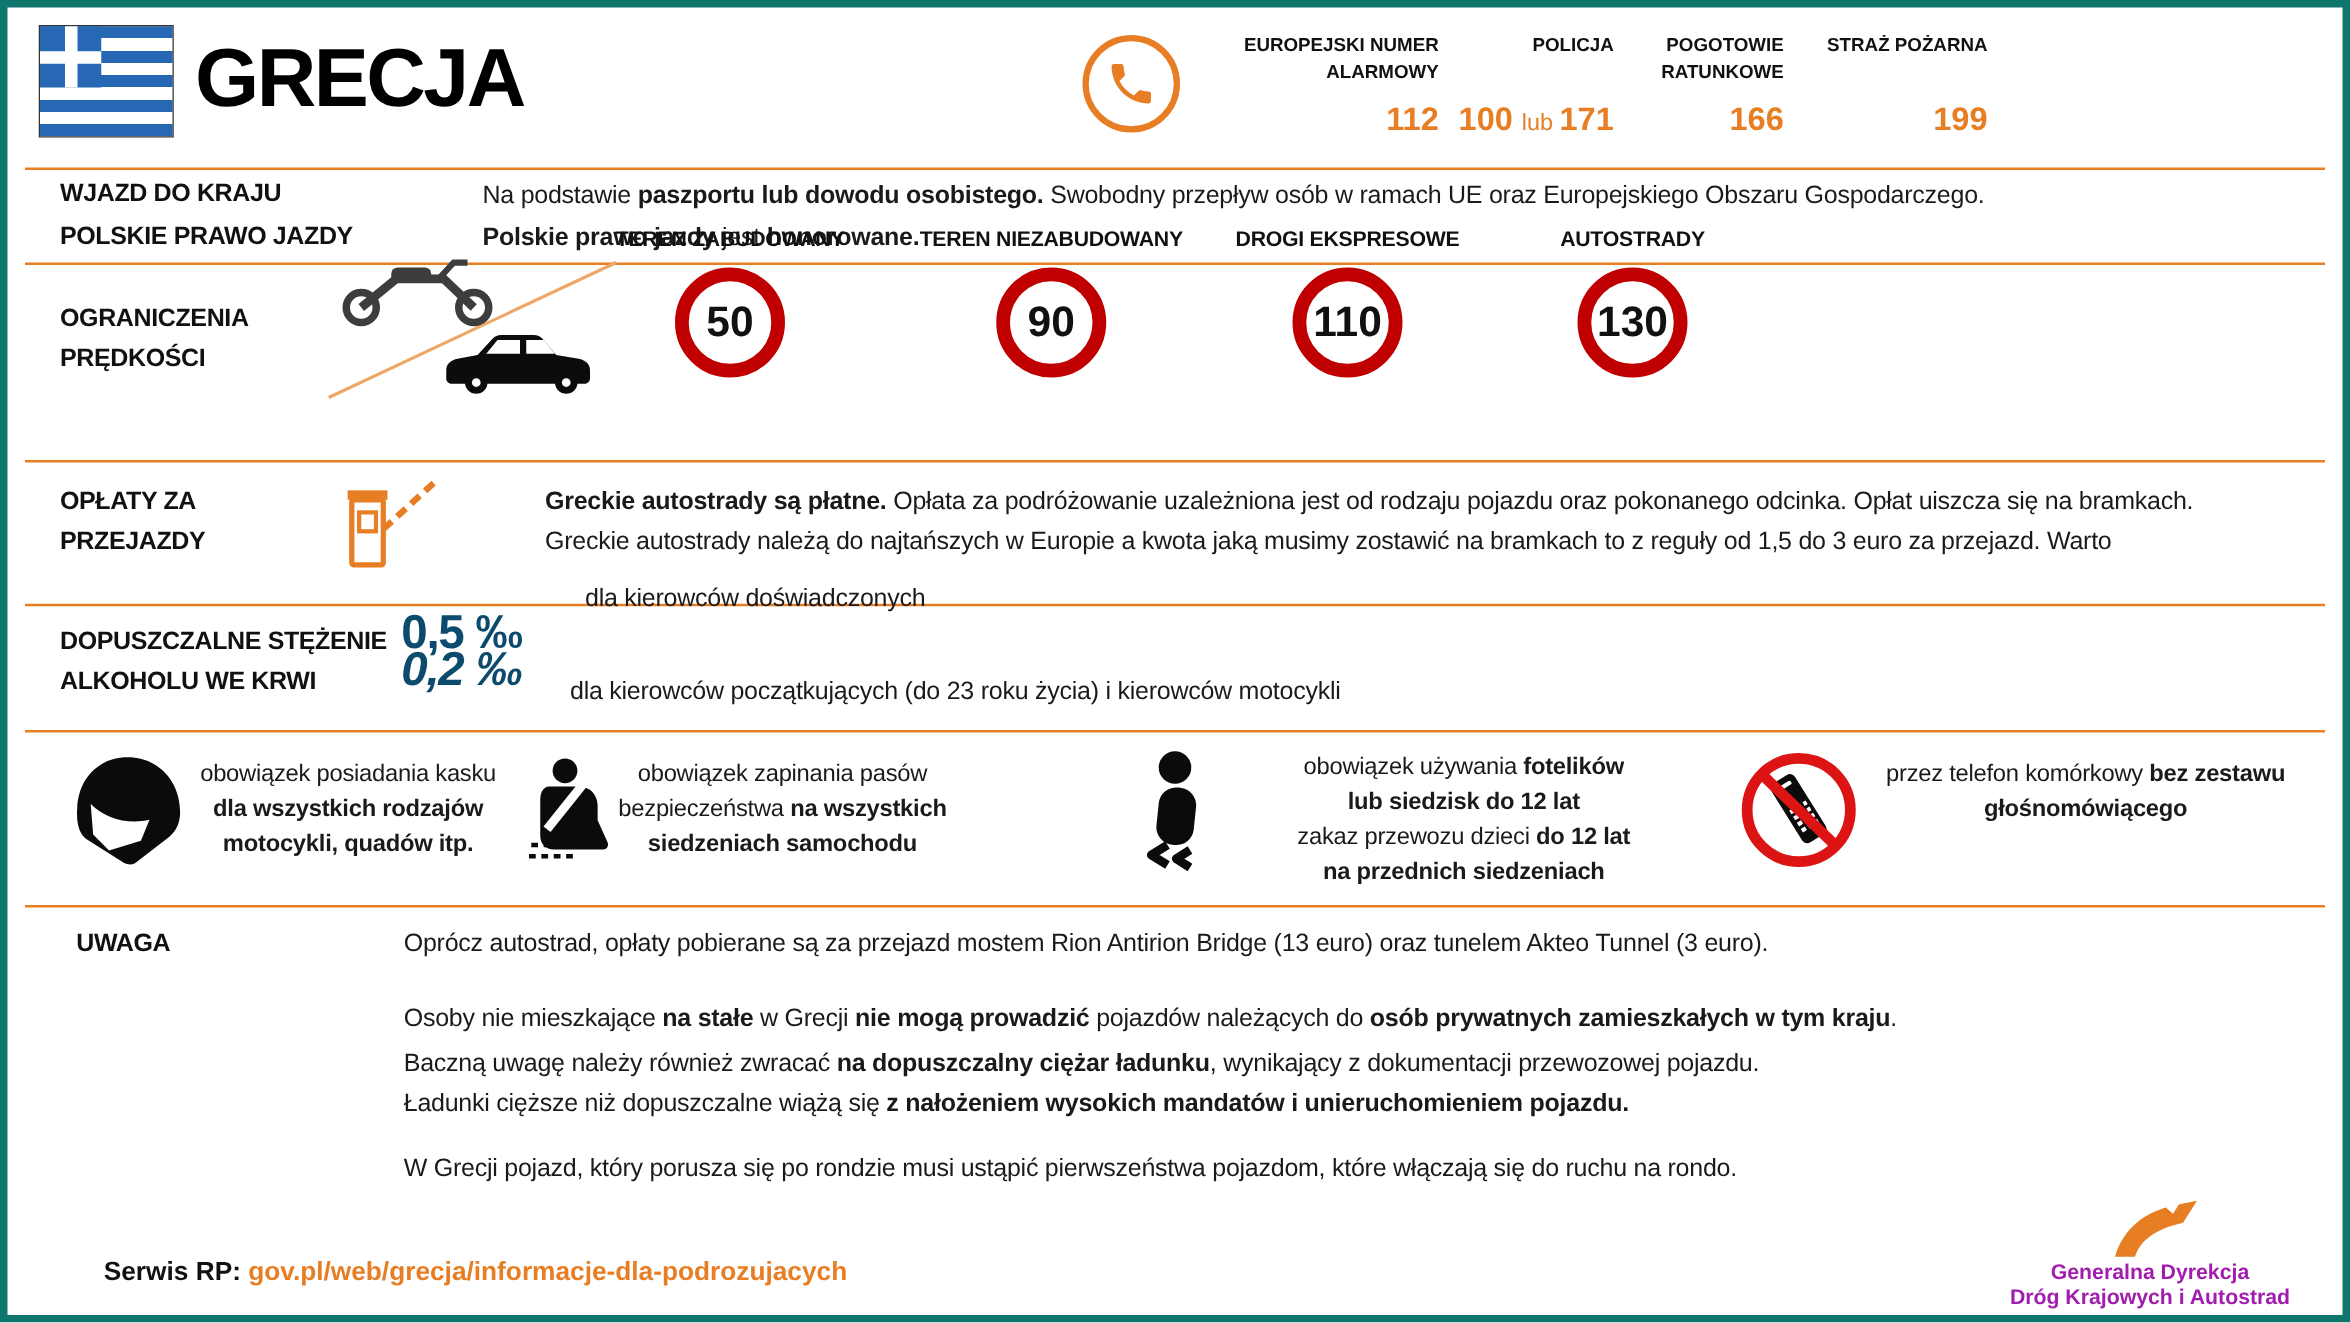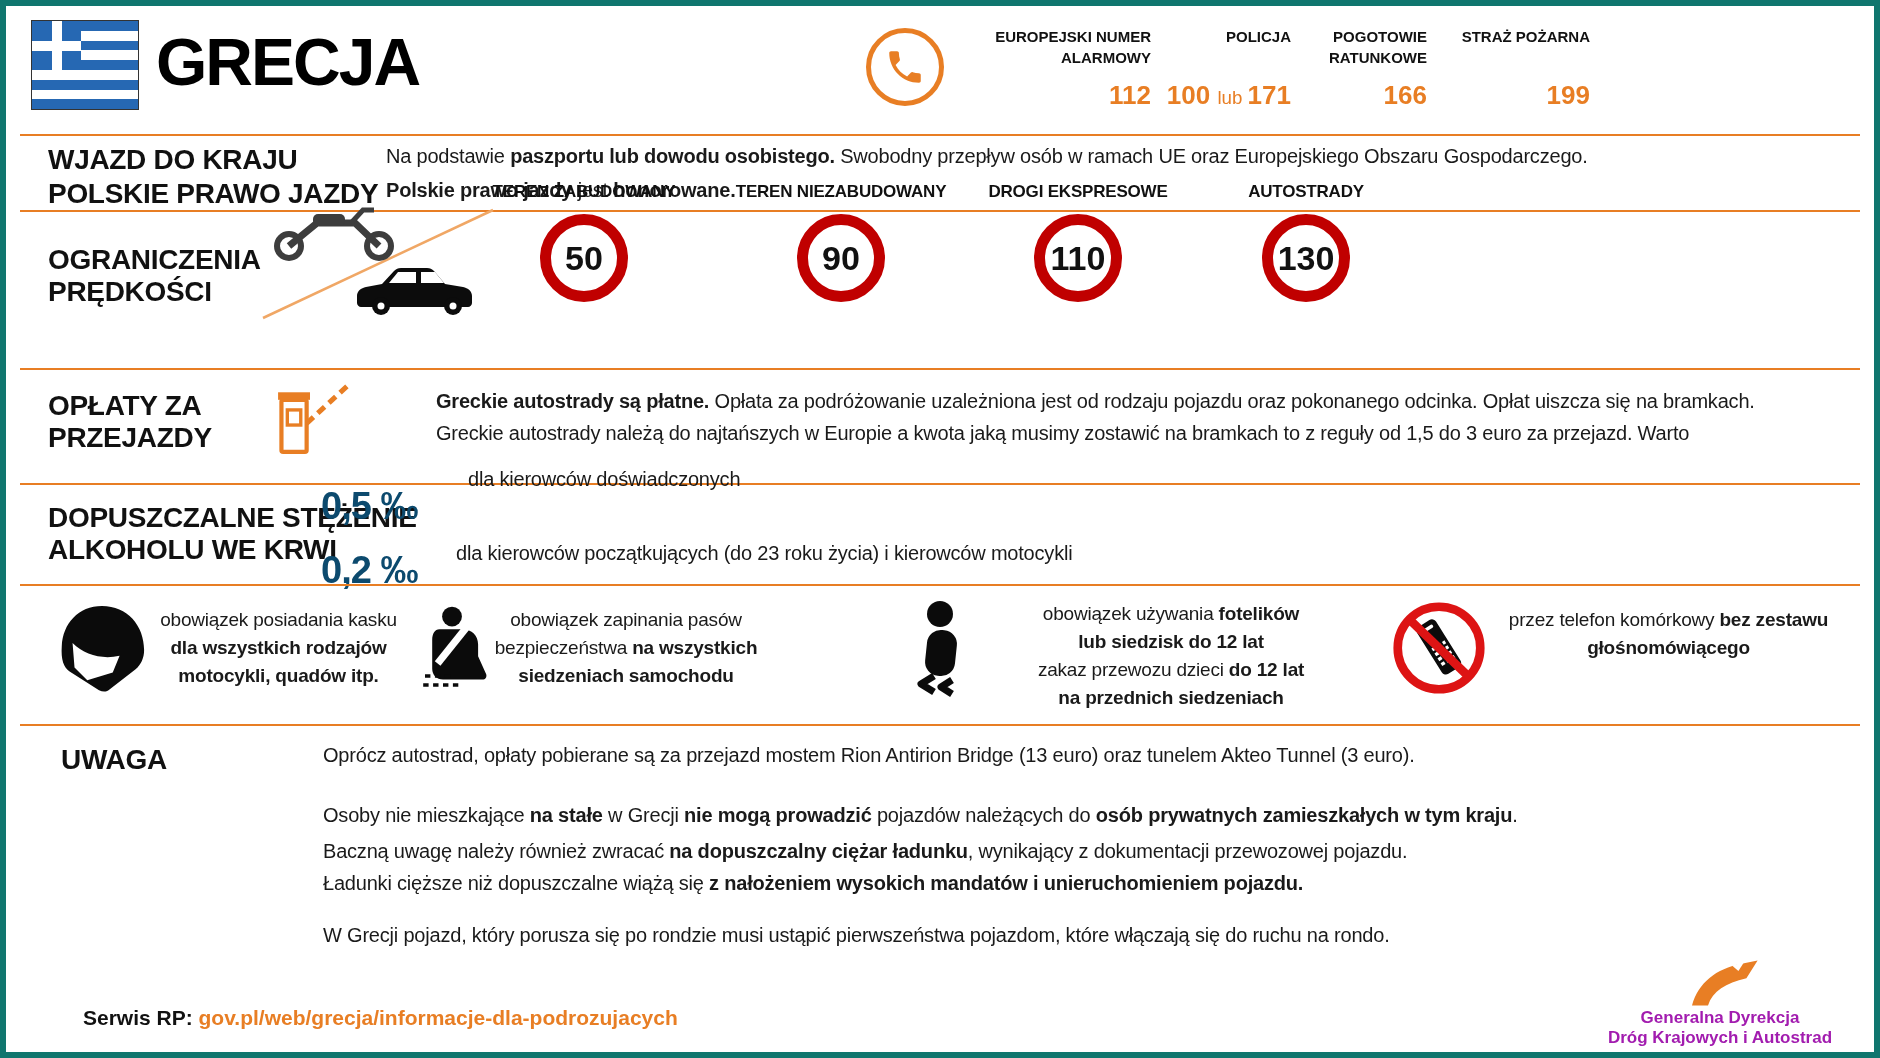--- a/index.html
+++ b/index.html
@@ -1,20 +1,20 @@
 <!DOCTYPE html>
 <html><head>
 <meta charset="utf-8">
 <style>
   html,body{margin:0;padding:0;background:#fff;}
   .page{position:relative;width:1880px;height:1058px;background:#fff;border:6px solid #0f766e;
         box-sizing:border-box;font-family:"Liberation Sans","DejaVu Sans",sans-serif;color:#1a1a1a;overflow:hidden;}
   .abs{position:absolute;}
   .hr{position:absolute;left:14px;right:14px;height:2px;background:#E87E24;}
-  .seclabel{font-size:28px;font-weight:700;letter-spacing:-0.3px;color:#111;white-space:nowrap;}
+  .seclabel{font-size:20px;font-weight:700;letter-spacing:-0.3px;color:#111;white-space:nowrap;}
   .bodytext{font-size:20px;letter-spacing:-0.2px;color:#1a1a1a;white-space:nowrap;}
   .b{font-weight:700;}
   .sm{font-size:0.72em;font-weight:400;}
   .flag{position:absolute;left:25px;top:14px;width:106px;height:88px;border:1px solid #333;
         background:repeating-linear-gradient(to bottom,#2668B3 0 9.8px,#ffffff 9.8px 19.6px);}
   .canton{position:absolute;left:0;top:0;width:49px;height:49px;
         background:linear-gradient(#fff,#fff) center/100% 10px no-repeat,
                    linear-gradient(#fff,#fff) center/10px 100% no-repeat,#2668B3;}
   .title{position:absolute;left:150px;top:18px;font-size:66px;font-weight:800;letter-spacing:-2px;color:#000;}
   .phone-circle{position:absolute;left:860px;top:22px;width:78px;height:78px;border:5px solid #E87E24;
@@ -152,21 +152,21 @@
 
   <div class="abs bodytext" style="left:430px;top:384px;"><span class="b">Greckie autostrady są płatne.</span><span> Opłata za podróżowanie uzależniona jest od rodzaju pojazdu oraz pokonanego odcinka. Opłat uiszcza się na bramkach.</span></div>
   <div class="abs bodytext" style="left:430px;top:416px;"><span>Greckie autostrady należą do najtańszych w Europie a kwota jaką musimy zostawić na bramkach to z reguły od 1,5 do 3 euro za przejazd. Warto</span></div>
 
   <div class="hr" style="top:477px;"></div>
 
   <div class="abs seclabel" style="left:42px;top:496px;">DOPUSZCZALNE STĘŻENIE</div>
   <div class="abs seclabel" style="left:42px;top:528px;">ALKOHOLU WE KRWI</div>
   <div class="alcval" style="top:479px;">0,5 ‰</div>
   <div class="abs bodytext" style="left:462px;top:462px;text-align:center;">dla kierowców doświadczonych</div>
-  <div class="alcval" style="top:543px;">0,2 ‰</div>
+  <div class="alcval" style="top:509px;font-style:italic;">0,2 ‰</div>
   <div class="abs bodytext" style="left:450px;top:536px;">dla kierowców początkujących (do 23 roku życia) i kierowców motocykli</div>
 
   <div class="hr" style="top:578px;"></div>
 
   <svg class="abs" style="left:45px;top:594px;" width="98" height="98" viewBox="0 0 100 100">
     <path fill="#0b0b0b" d="M52 6 C28 6 12 24 11 47 c-1 14 2 22 8 26 l30 19 c4 2 8 2 11-1 l26-20 c6-5 9-12 9-20 C95 26 78 6 52 6 z"></path>
     <path fill="#fff" d="M22 44 c12 12 30 17 48 13 l-7 17 -26 8 -13-13 z"></path>
   </svg>
   <div class="rule-text" style="left:150px;top:600px;width:245px;">
     <div class="rule-line"><span>obowiązek posiadania kasku</span></div>

